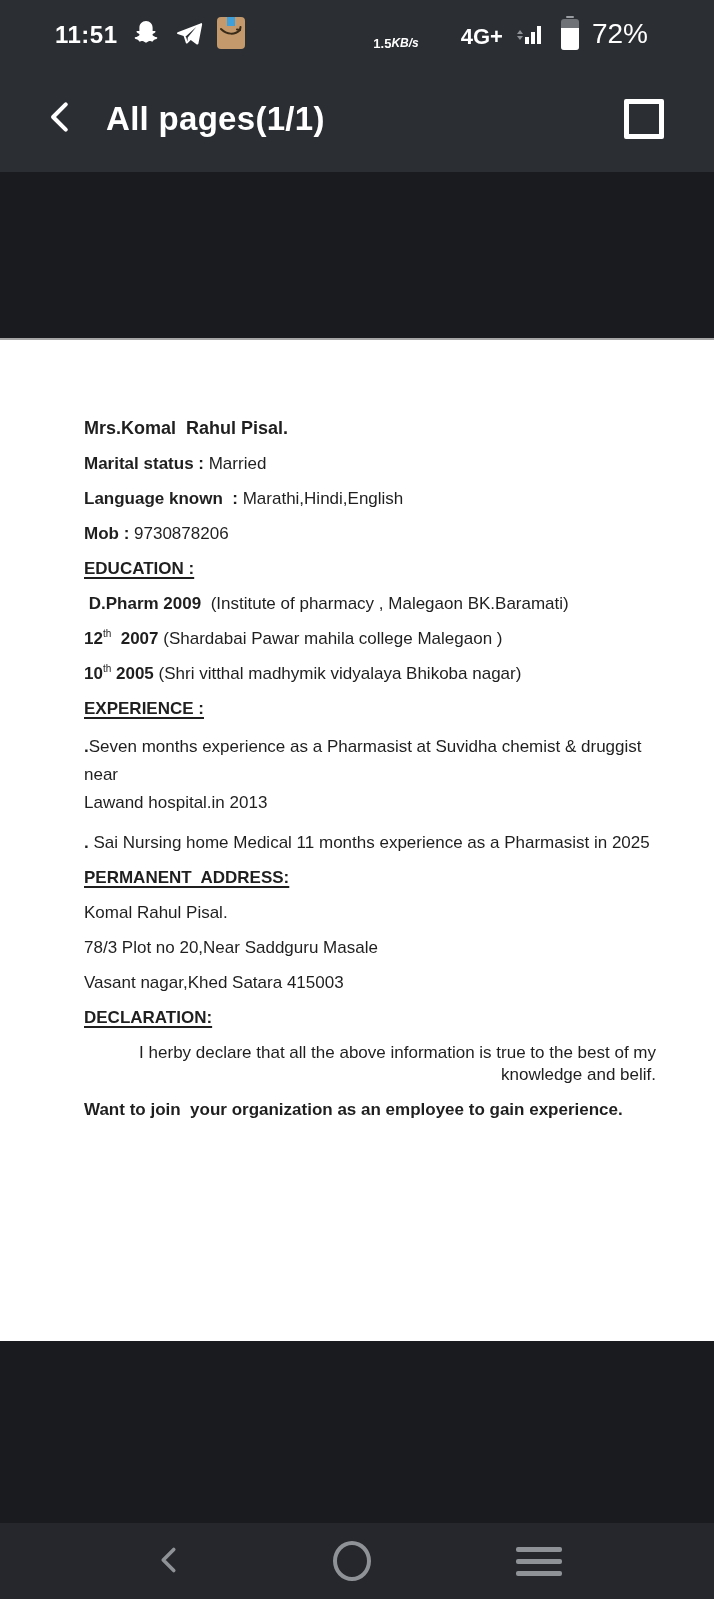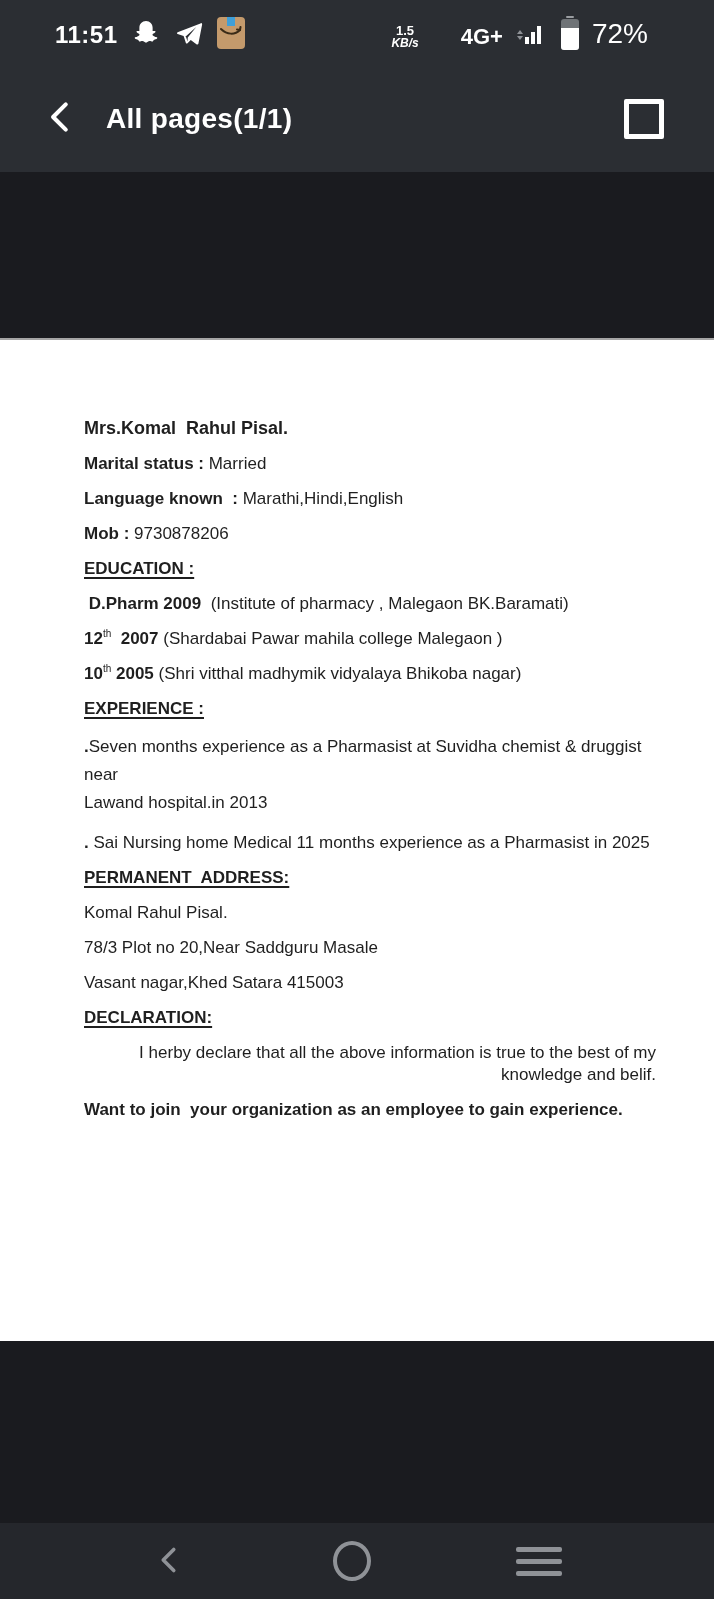--- a/index.html
+++ b/index.html
@@ -14,37 +14,37 @@
     background:var(--chrome-bg,#2b2e33);display:flex;align-items:center;
     justify-content:space-between;box-sizing:border-box;
     padding:0 66px 0 55px;color:#fff;
   }
   .sb-left,.sb-right{display:flex;align-items:flex-end;gap:13px;}
   .sb-time{font-size:24px;font-weight:bold;letter-spacing:.5px;}
   .sb-icon svg{display:block;}
   .amazon-box{position:relative;width:28px;height:32px;border-radius:4px;background:var(--amazon-tan,#c49a6c);}
   .amazon-box .tape{position:absolute;top:0;left:10px;width:8px;height:9px;background:var(--amazon-tape,#3f9fd8);}
   .amazon-box svg{position:absolute;left:3px;top:9px;}
-  .net-speed{display:flex;flex-direction:column;align-items:center;line-height:13px;font-weight:bold;}
+  .net-speed{display:flex;align-items:center;line-height:13px;font-weight:bold;}
   .net-speed .v{font-size:13px;}
   .net-speed .u{font-size:12px;font-style:italic;}
   .net-type{font-size:22px;font-weight:bold;margin-left:29px;}
   .battery{position:relative;width:18px;height:34px;display:flex;flex-direction:column;align-items:center;}
   .battery .cap{width:8px;height:3px;background:#9a9da1;border-radius:1px;}
   .battery .body{width:18px;height:31px;border-radius:3px;background:#6f7377;position:relative;overflow:hidden;margin-top:1px;}
   .battery .fill{position:absolute;bottom:0;left:0;width:100%;height:var(--battery-level,72%);background:#fff;}
   .sb-pct{font-size:28px;font-weight:normal;}
   
   .app-header{
     position:absolute;top:65px;left:0;width:100%;height:107px;
     background:var(--chrome-bg,#2b2e33);display:flex;align-items:center;
     box-sizing:border-box;padding:0 50px 0 42px;color:#fff;
   }
   .hdr-back{background:none;border:none;padding:0;margin:0;cursor:pointer;display:flex;}
-  .hdr-title{font-size:28px;font-weight:bold;margin-left:26px;letter-spacing:.3px;flex:1;}
+  .hdr-title{font-size:33px;font-weight:bold;margin-left:26px;letter-spacing:.3px;flex:1;}
   .hdr-square{background:none;border:none;padding:0;cursor:pointer;display:flex;}
   .hdr-square .sq{width:30px;height:30px;border:5px solid #fff;border-radius:2px;}
   
   .viewer{position:absolute;top:172px;left:0;width:100%;height:1351px;background:var(--viewer-bg,#1a1b1f);}
   .page{
     position:absolute;top:166px;left:0;width:714px;height:1003px;
     background:var(--page-bg,#fff);box-sizing:border-box;
     border-top:2px solid #a5a5a5;
     padding:76px 58px 0 84px;color:var(--doc-text,#1f1f1f);
   }

